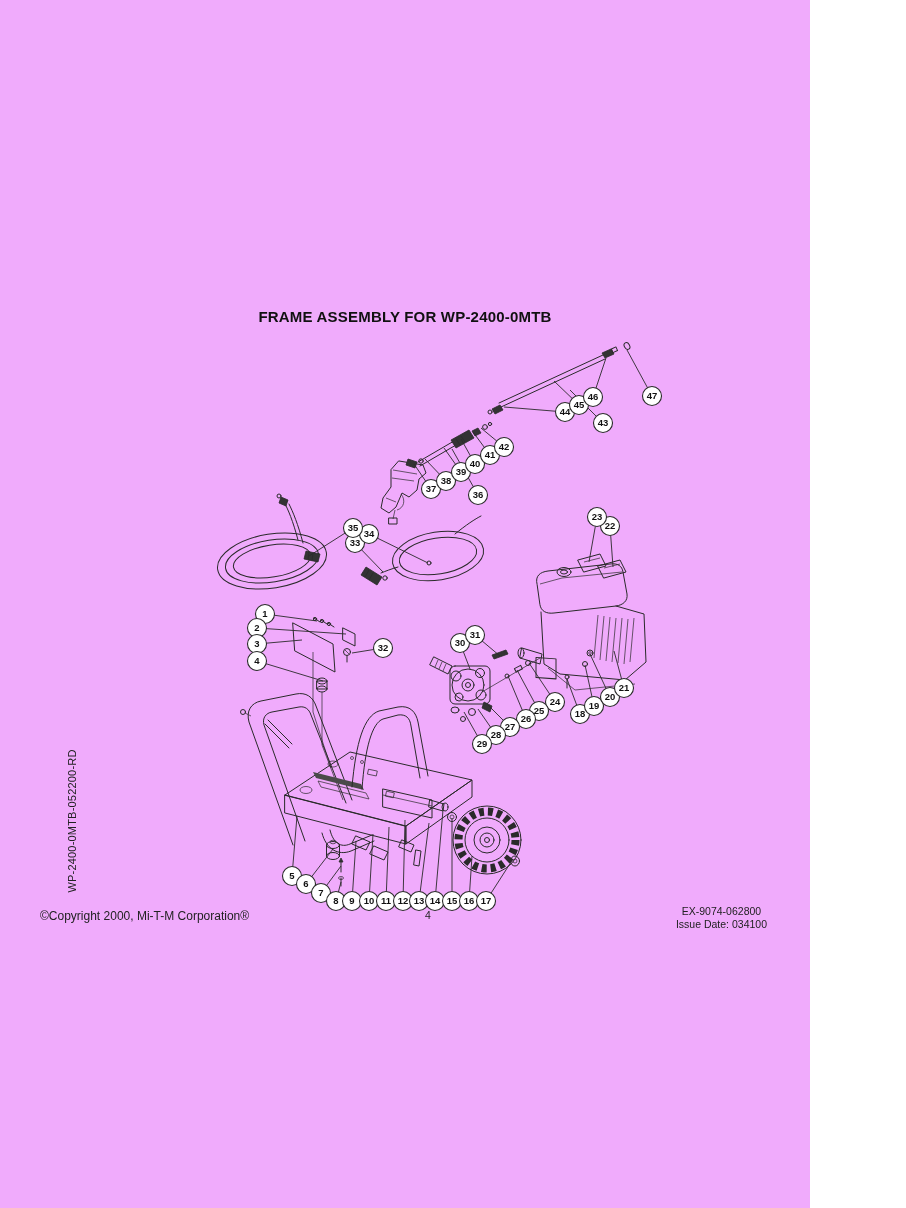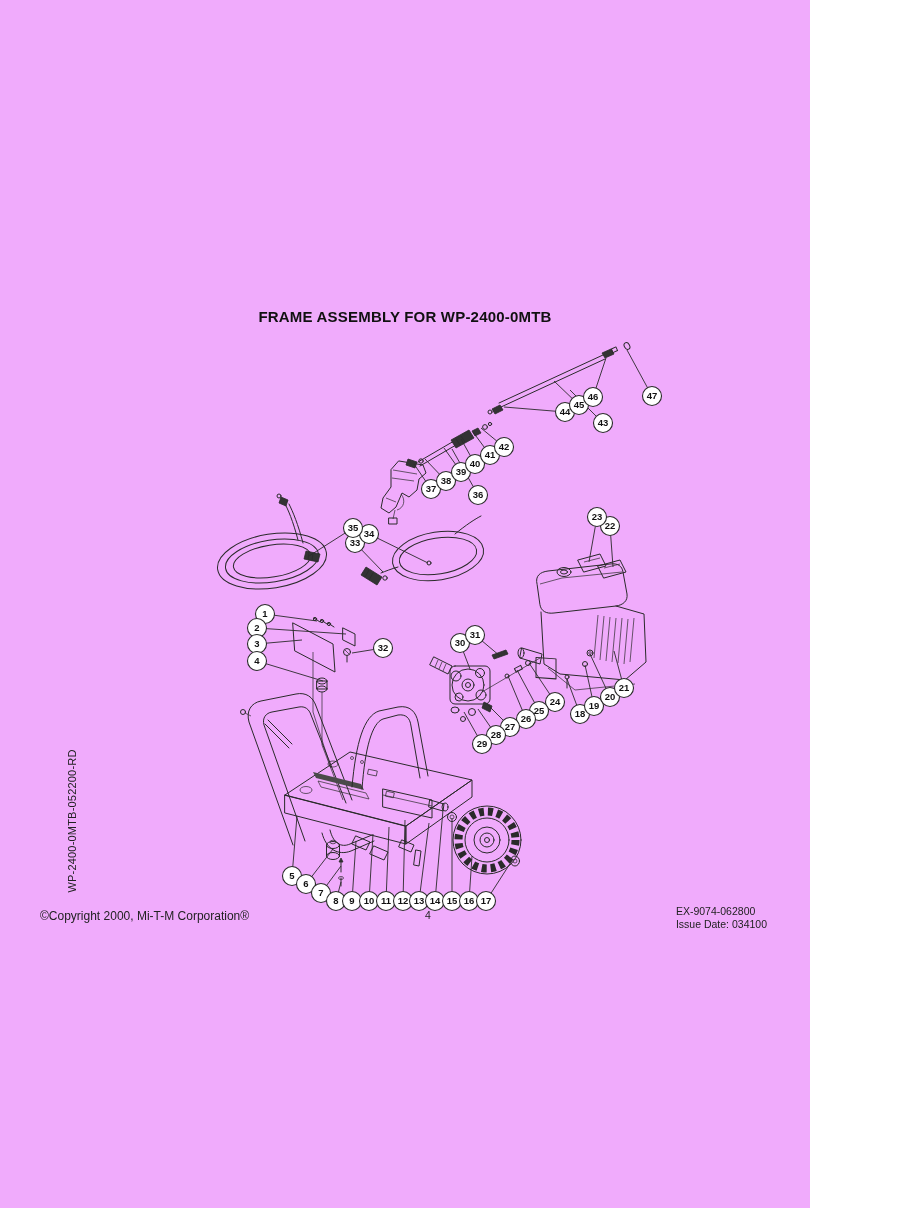--- a/index.html
+++ b/index.html
@@ -30,21 +30,21 @@
   .footer-left{
     position:absolute;left:40px;top:909px;
     font-size:12px;color:#222;
   }
   .footer-page{
     position:absolute;left:425px;top:909px;
     font-size:10.5px;color:#222;
   }
   .footer-right{
     position:absolute;right:43px;top:905px;
-    font-size:10.5px;color:#222;text-align:left;line-height:13px;
+    font-size:10.5px;color:#222;text-align:center;line-height:13px;
   }
   svg#diagram-svg{position:absolute;left:0;top:0;}
   .art{stroke:#2a2a2a;stroke-width:1;fill:none;stroke-linejoin:round;stroke-linecap:round;}
   .art-thin{stroke:#2a2a2a;stroke-width:.7;fill:none;}
   .dark{fill:#333;stroke:#2a2a2a;stroke-width:.8;}
   .leader{stroke:#2a2a2a;stroke-width:.9;fill:none;}
   .callout-circle{fill:#ffffff;stroke:#2a2a2a;stroke-width:1.1;}
   .callout-num{
     font-family:"Liberation Sans",sans-serif;
     font-size:9.5px;font-weight:600;fill:#111;

